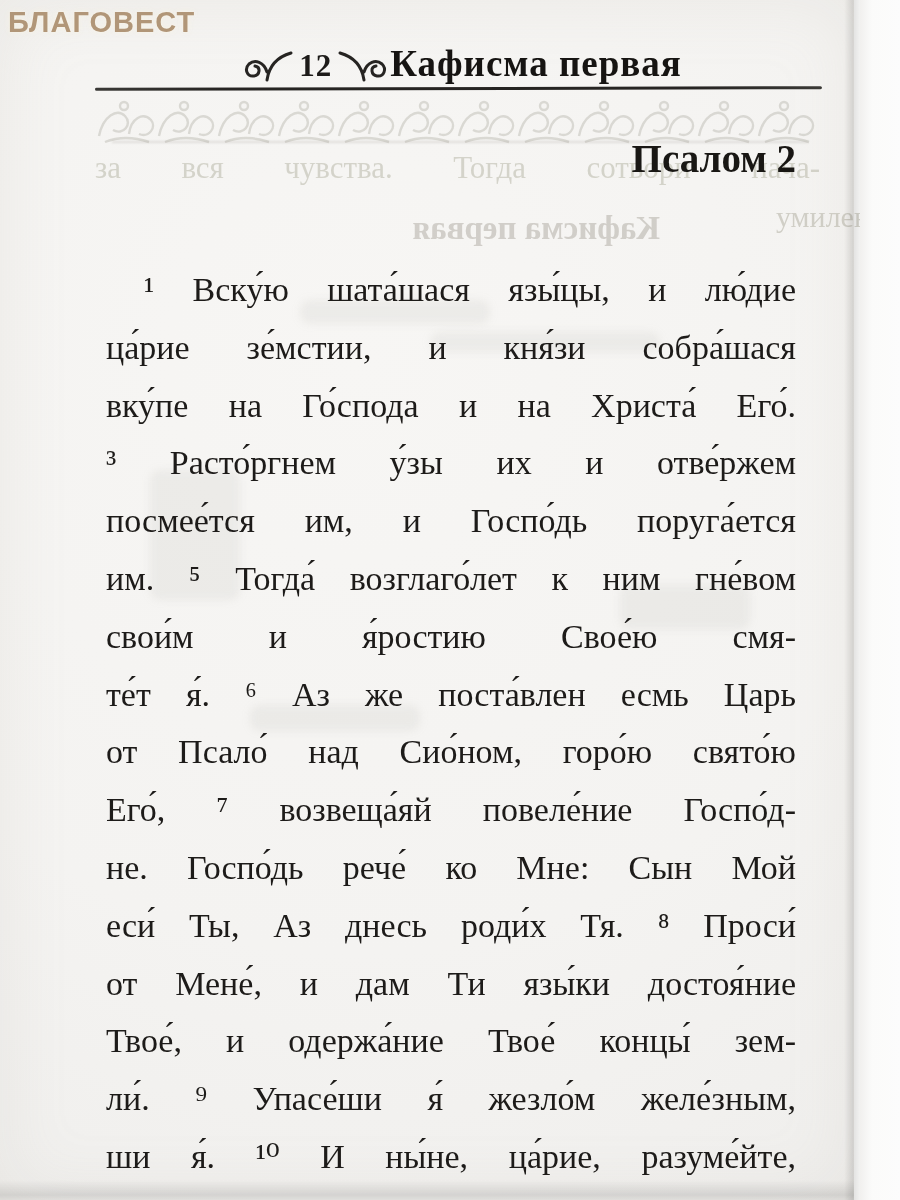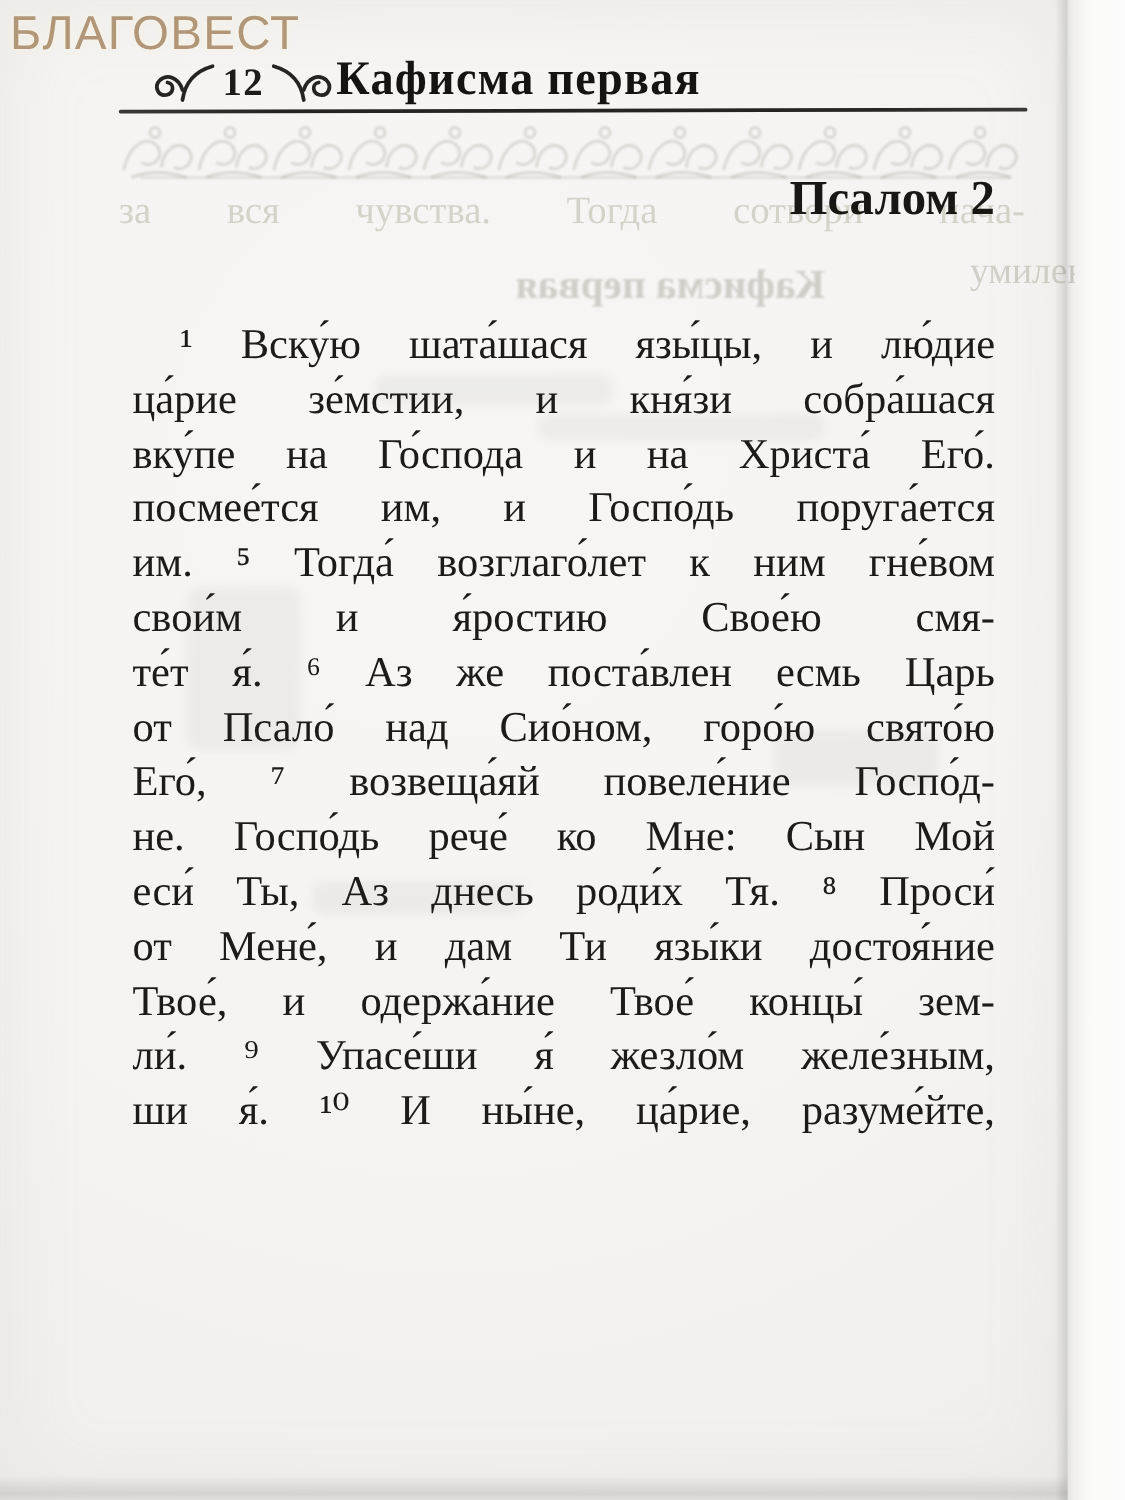--- a/index.html
+++ b/index.html
@@ -26,29 +26,29 @@
     background:linear-gradient(90deg,#f1f0ee 0%, #fbfbfa 30%, #fcfcfc 100%);
   }
   .edge-bottom{
     position:absolute;left:0;top:1180px;width:854px;height:20px;
     background:linear-gradient(180deg, rgba(0,0,0,0) 0%, rgba(0,0,0,0.10) 75%, rgba(0,0,0,0.05) 100%);
   }
   
   .watermark{
     position:absolute;left:8px;top:6px;
     font-family:"Liberation Sans","DejaVu Sans",sans-serif;
-    font-weight:400;font-size:38px;letter-spacing:1px;
+    font-weight:700;font-size:29px;letter-spacing:1px;
     color:#b19678;
     text-shadow:0 0 6px rgba(248,242,228,0.95),0 0 2px rgba(252,247,238,0.9);
     text-align:right;
   }
   
   .header{
-    position:absolute;left:120px;top:44px;width:713px;
-    display:flex;justify-content:flex-start;align-items:flex-end;
+    position:absolute;left:105px;top:44px;width:713px;
+    display:flex;justify-content:center;align-items:flex-end;
   }
   .pagenum-wrap{display:flex;align-items:center;gap:6px;}
   .pagenum{font-weight:700;font-size:31px;line-height:34px;letter-spacing:1px;}
   .orn{display:block;}
   .orn.flip{transform:scaleX(-1);}
   .kathisma{
     font-weight:700;font-size:37px;line-height:40px;letter-spacing:1px;
     color:#161412;transform:scaleY(1.04);
   }
   .rule{
@@ -89,21 +89,21 @@
   }
   .psalm-title{top:136px;font-size:39px;line-height:46px;}
   .psalm-subtitle{top:190px;font-size:39px;line-height:46px;}
   
   .bodytext{
     position:absolute;left:106px;top:254px;width:690px;
     font-size:34px;color:#1d1b19;
   }
   .line{
     height:43.8px;line-height:43.8px;white-space:nowrap;
-    text-align:justify;text-align-last:justify;
+    text-align:justify;text-align-last:justify;margin-top:14px;
   }
   .line.first{padding-left:38px;}
 </style>
 </head>
 <body>
 
 <div class="scene">
   <div class="page">
 
     <div class="watermark">БЛАГОВЕСТ</div>
@@ -162,20 +162,21 @@
       <div class="kathisma">Кафисма первая</div>
     </div>
     <div class="rule"></div>
 
     <div class="psalm-title">Псалом 2</div>
 
     <div class="bodytext">
       <div class="line first">¹ Вску́ю шата́шася язы́цы, и лю́дие</div>
       <div class="line">ца́рие зе́мстии, и кня́зи собра́шася</div>
       <div class="line">вку́пе на Го́спода и на Христа́ Его́.</div>
+      <div class="line">³ Расто́ргнем у́зы их и отве́ржем</div>
       <div class="line">посмее́тся им, и Госпо́дь поруга́ется</div>
       <div class="line">им. ⁵ Тогда́ возглаго́лет к ним гне́вом</div>
       <div class="line">свои́м и я́ростию Свое́ю смя-</div>
       <div class="line">те́т я́. ⁶ Аз же поста́влен есмь Царь</div>
       <div class="line">от Псало́ над Сио́ном, горо́ю свято́ю</div>
       <div class="line">Его́, ⁷ возвеща́яй повеле́ние Госпо́д-</div>
       <div class="line">не. Госпо́дь рече́ ко Мне: Сын Мой</div>
       <div class="line">еси́ Ты, Аз днесь роди́х Тя. ⁸ Проси́</div>
       <div class="line">от Мене́, и дам Ти язы́ки достоя́ние</div>
       <div class="line">Твое́, и одержа́ние Твое́ концы́ зем-</div>

